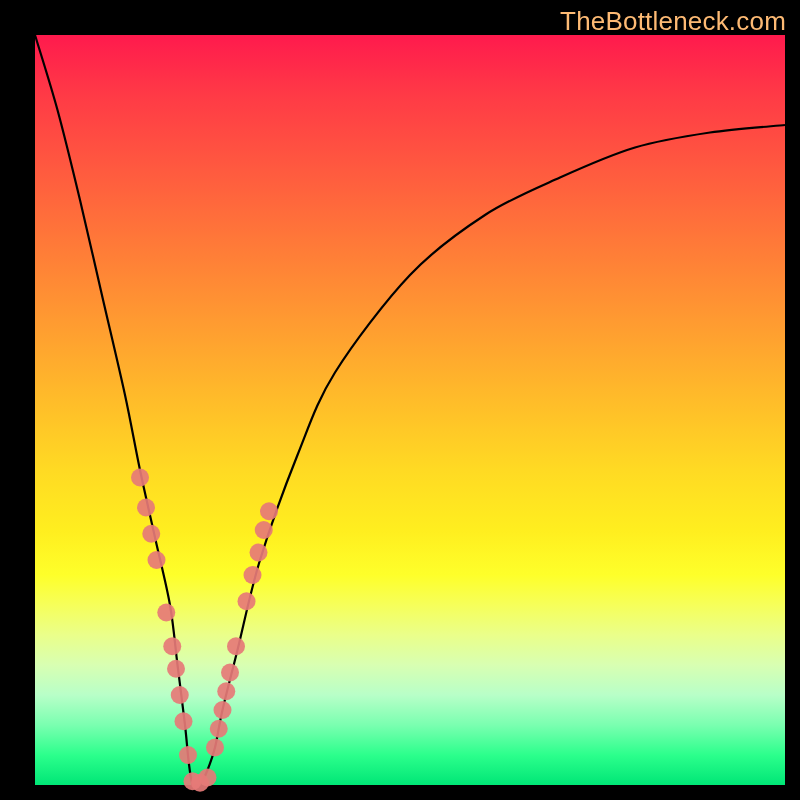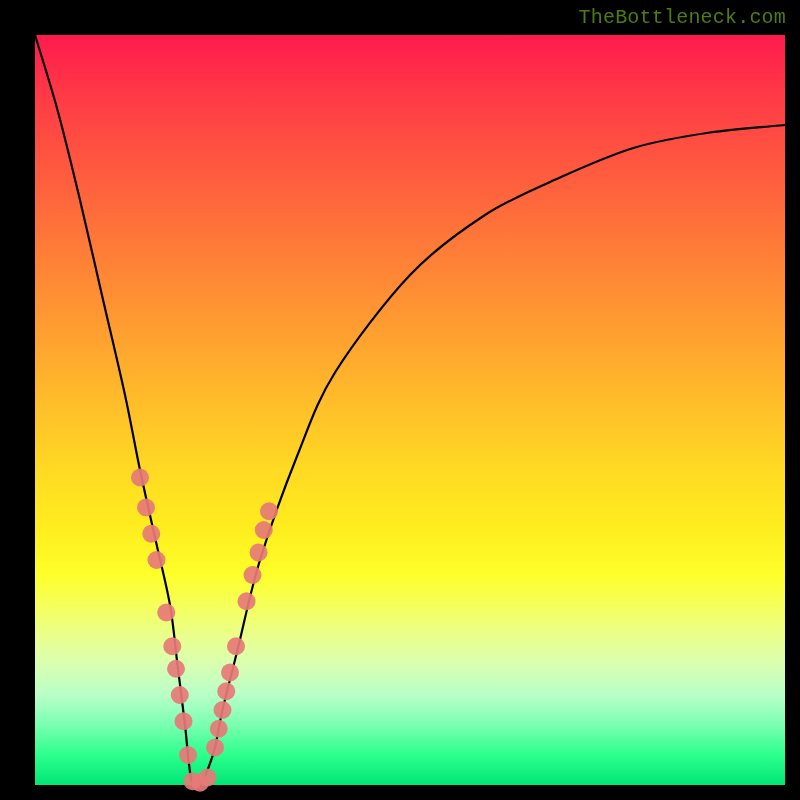--- a/index.html
+++ b/index.html
@@ -41,25 +41,24 @@
       #b8ffc8 88%,
       #7affb0 92%,
       #2cff8c 96%,
       #00e676 100%
     );
   }
   .attribution {
     position: absolute;
     top: 6px;
     right: 14px;
-    color: #4d7c0f;
-    font-size: 20px;
+    color: #fdba74;
+    font-size: 26px;
     font-weight: 500;
     letter-spacing: 0.2px;
-    font-family: Liberation Mono, monospace;
   }
   svg.curves {
     position: absolute;
     left: 0;
     top: 0;
     width: 750px;
     height: 750px;
     overflow: visible;
   }
 </style>

